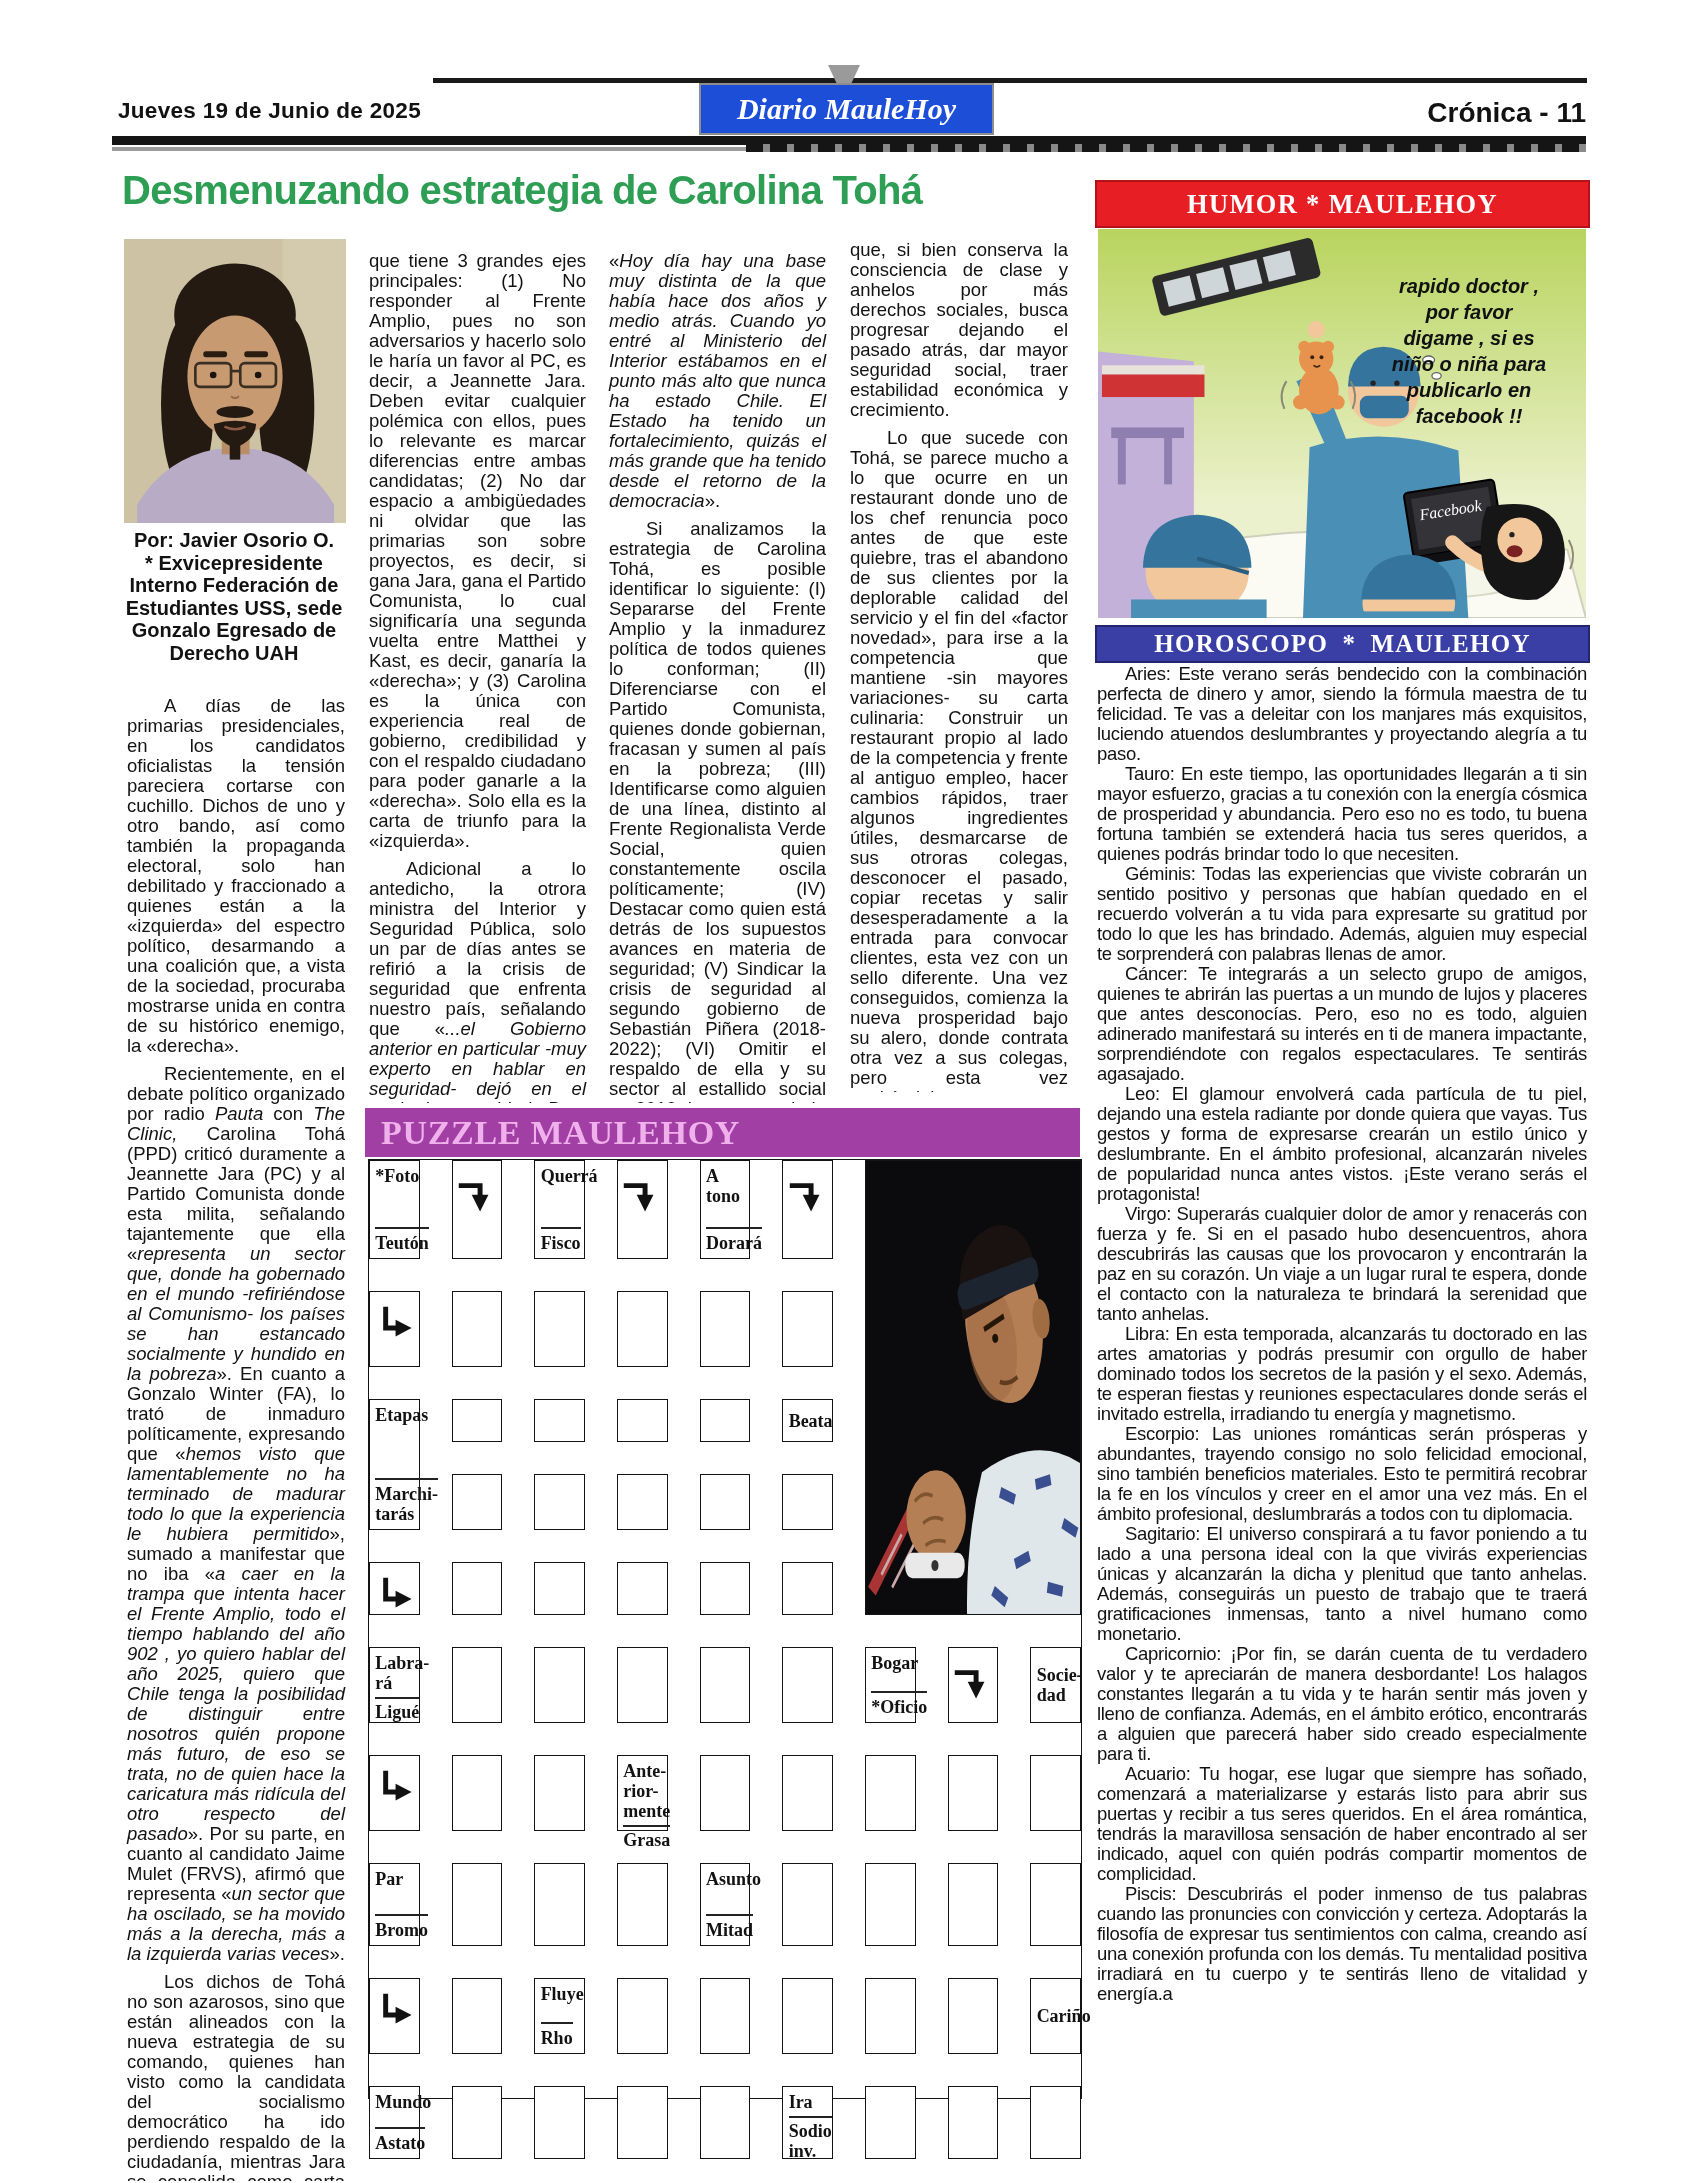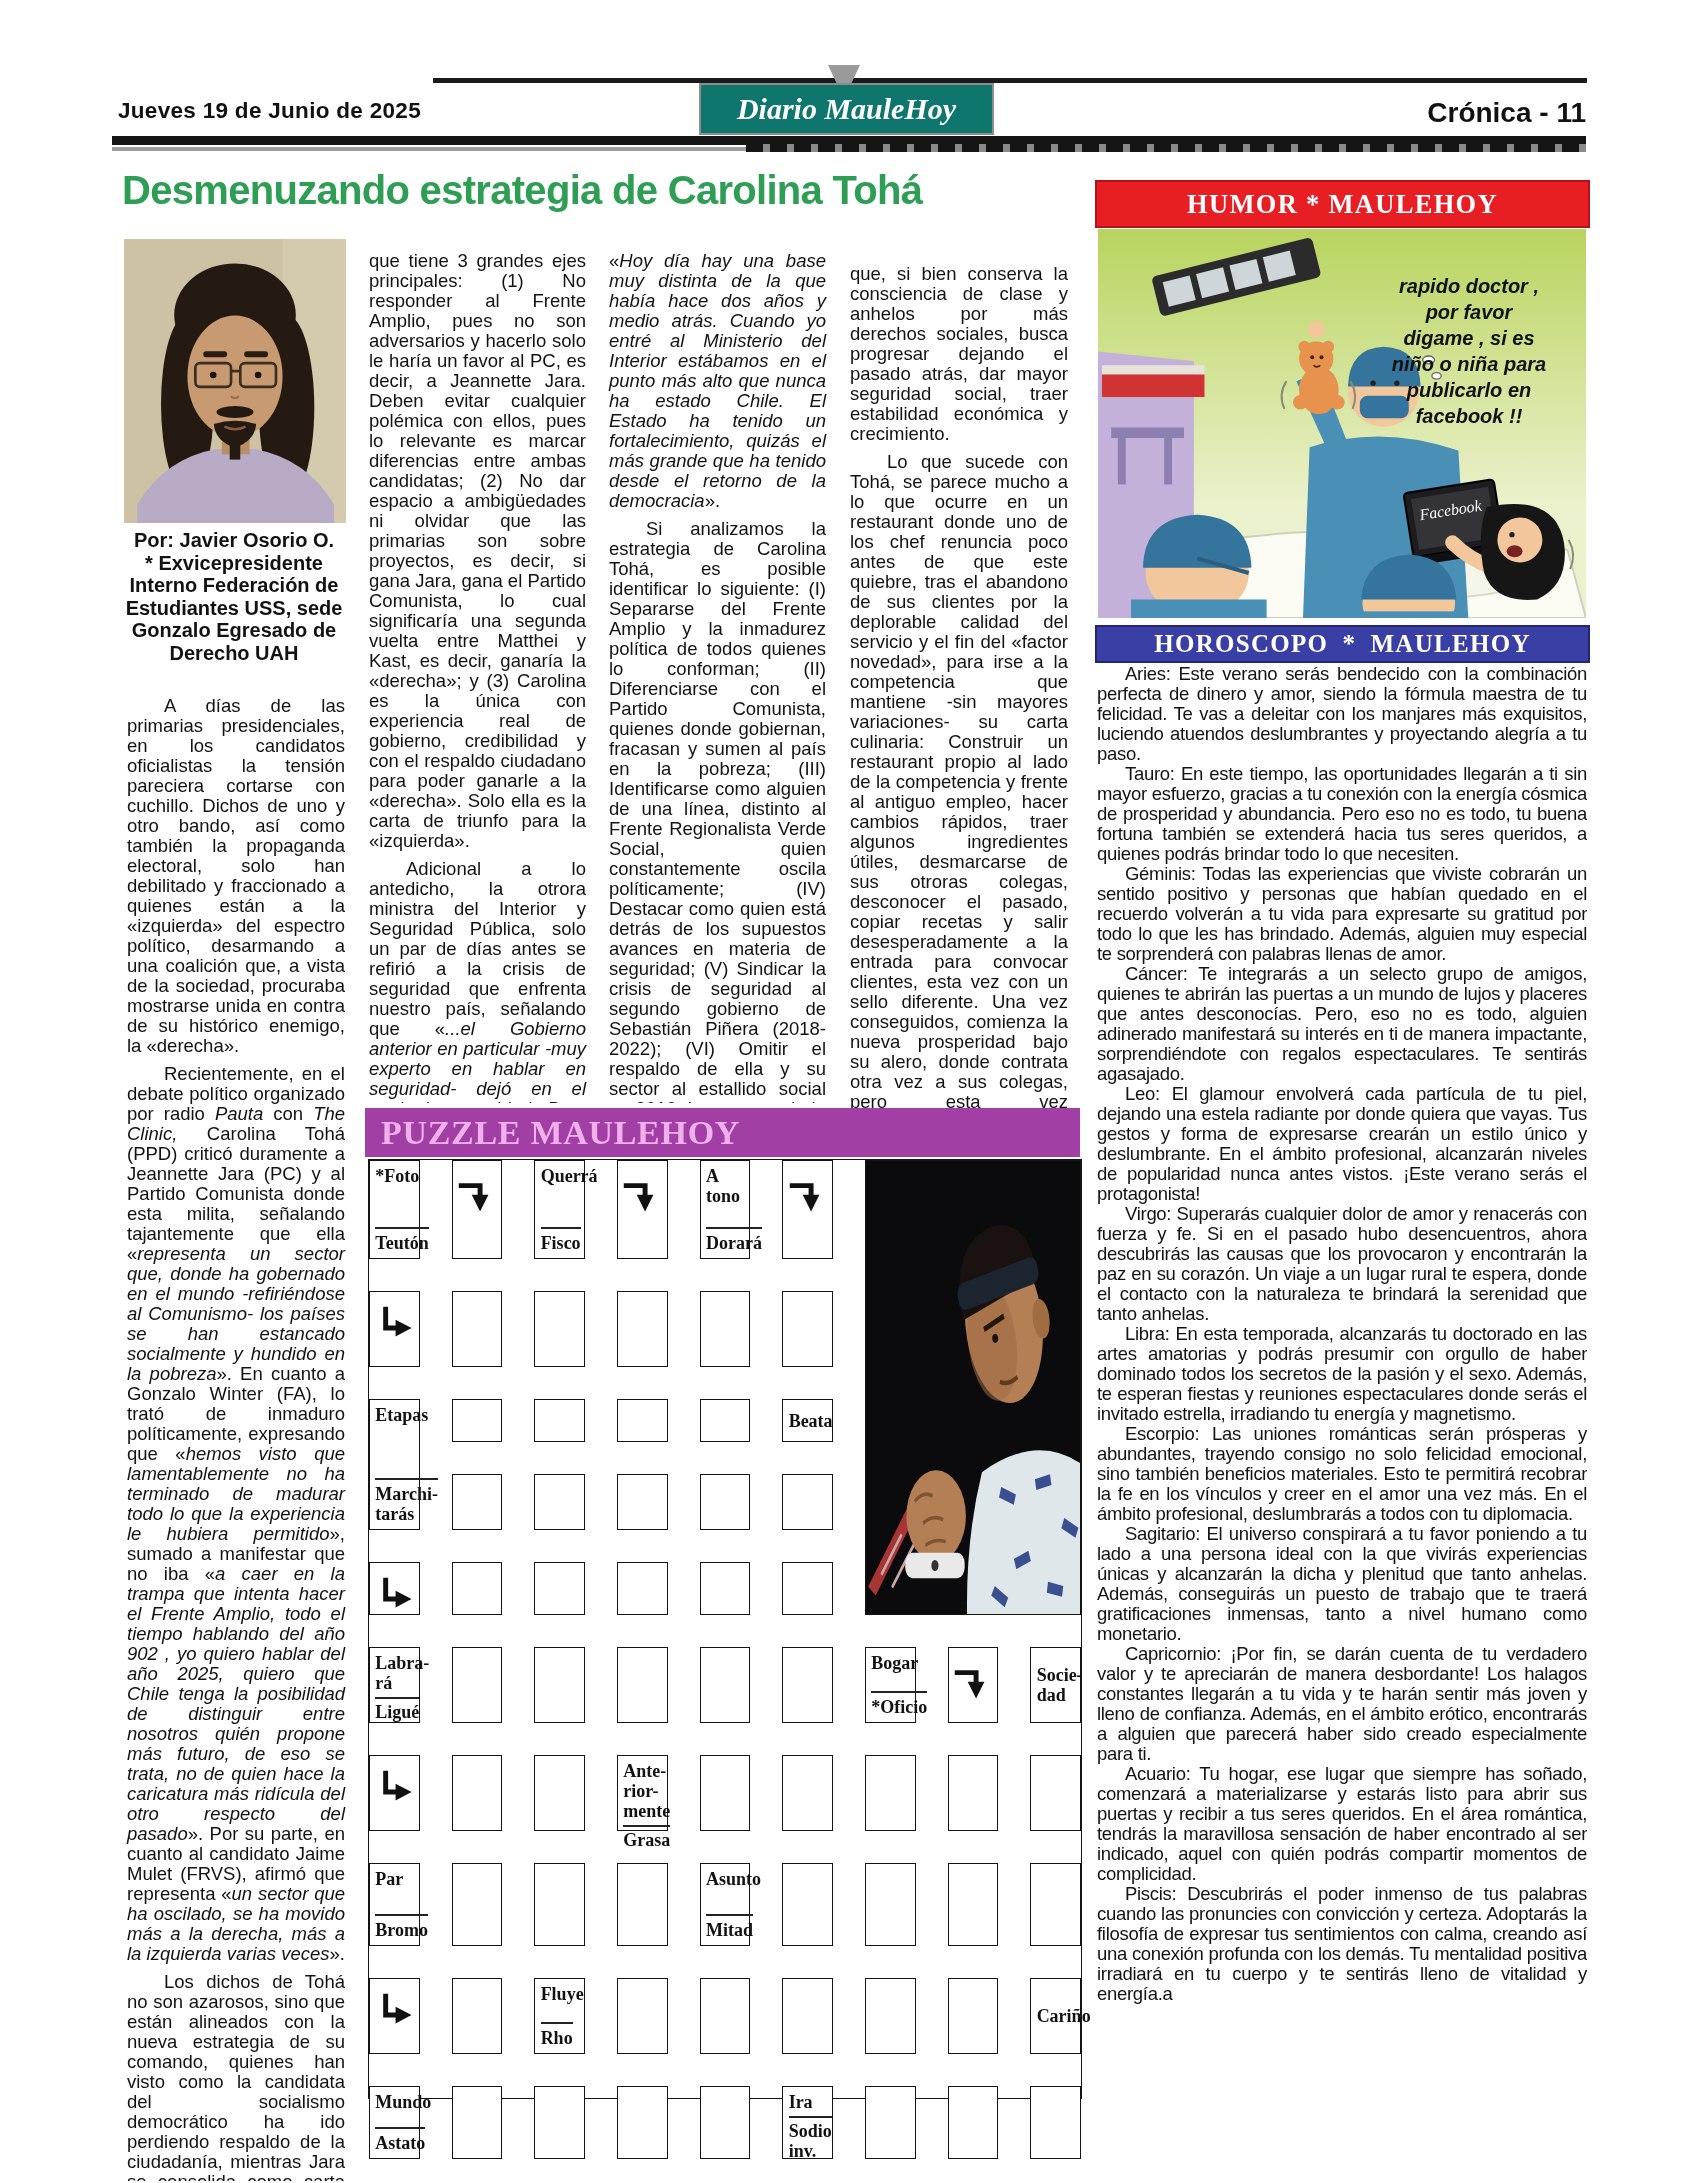--- a/index.html
+++ b/index.html
@@ -4,21 +4,21 @@
 <style>
   html,body{margin:0;padding:0;background:#e8e8e8;}
   .page{position:relative;width:1687px;height:2183px;background:#ffffff;
         font-family:"Liberation Sans",sans-serif;color:#121212;overflow:hidden;}
 
   
   .top-rule{position:absolute;left:433px;top:78px;width:1154px;height:4.6px;background:#1a1a1a;}
   .pointer{position:absolute;left:828px;top:65px;width:0;height:0;
            border-left:16px solid transparent;border-right:16px solid transparent;border-top:34px solid #9a9a9a;}
   .date{position:absolute;left:118px;top:98px;font-size:22.5px;font-weight:700;letter-spacing:0.3px;}
-  .masthead{position:absolute;left:699px;top:83px;width:291px;height:48px;background:#0f766e;
+  .masthead{position:absolute;left:699px;top:83px;width:291px;height:48px;background:#1d4ed8;
             border:2px solid #8d8d8d;display:flex;align-items:center;justify-content:center;}
   .masthead span{font-family:"Liberation Serif",serif;font-style:italic;font-weight:700;font-size:30px;color:#fff;}
   .section{position:absolute;right:101px;top:97px;font-size:28px;font-weight:700;}
   .rule-thick{position:absolute;left:112px;top:136px;width:1474px;height:8.6px;background:#151515;}
   .rule-gray{position:absolute;left:112px;top:147px;width:1474px;height:4px;background:#9c9c9c;}
   .rule-dash{position:absolute;left:746px;top:144px;width:840px;height:8px;
              background:repeating-linear-gradient(90deg,#151515 0 17px,#8a8a8a 17px 24px);}
 
   
   .headline{position:absolute;left:122px;top:168px;width:966px;margin:0;
@@ -33,21 +33,21 @@
   .author-photo svg{display:block;width:100%;height:100%;}
   .byline{position:absolute;left:116px;top:529px;width:236px;text-align:center;}
   .byline p{margin:0;font-size:20px;line-height:22.5px;font-weight:700;text-indent:0;}
 
   .col{position:absolute;width:233px;text-align:justify;overflow:hidden;}
   .col p{margin:8px;font-size:18.5px;line-height:20px;text-indent:37px;}
   .col.cont p:first-child{text-indent:0;}
   .col1{left:119px;top:688px;width:234px;height:1493px;}
   .col2{left:361px;top:243px;height:860px;}
   .col3{left:601px;top:243px;height:860px;}
-  .col4{left:842px;top:256px;width:234px;height:860px;}
+  .col4{left:842px;top:232px;width:234px;height:860px;}
 
   
   .cartoon{position:absolute;left:1098px;top:229px;width:488px;height:389px;}
   .cartoon svg{position:absolute;inset:0;width:100%;height:100%;}
   .speech{position:absolute;left:263px;top:44px;width:216px;text-align:center;
           font-weight:700;font-style:italic;font-size:20px;line-height:26px;white-space:pre-line;color:#111;}
 
   
   .horoscope{position:absolute;left:1097px;top:664px;width:490px;height:1396px;text-align:justify;overflow:hidden;}
   .horoscope p{margin:0;font-size:18.5px;line-height:20px;text-indent:28px;letter-spacing:-0.3px;}

